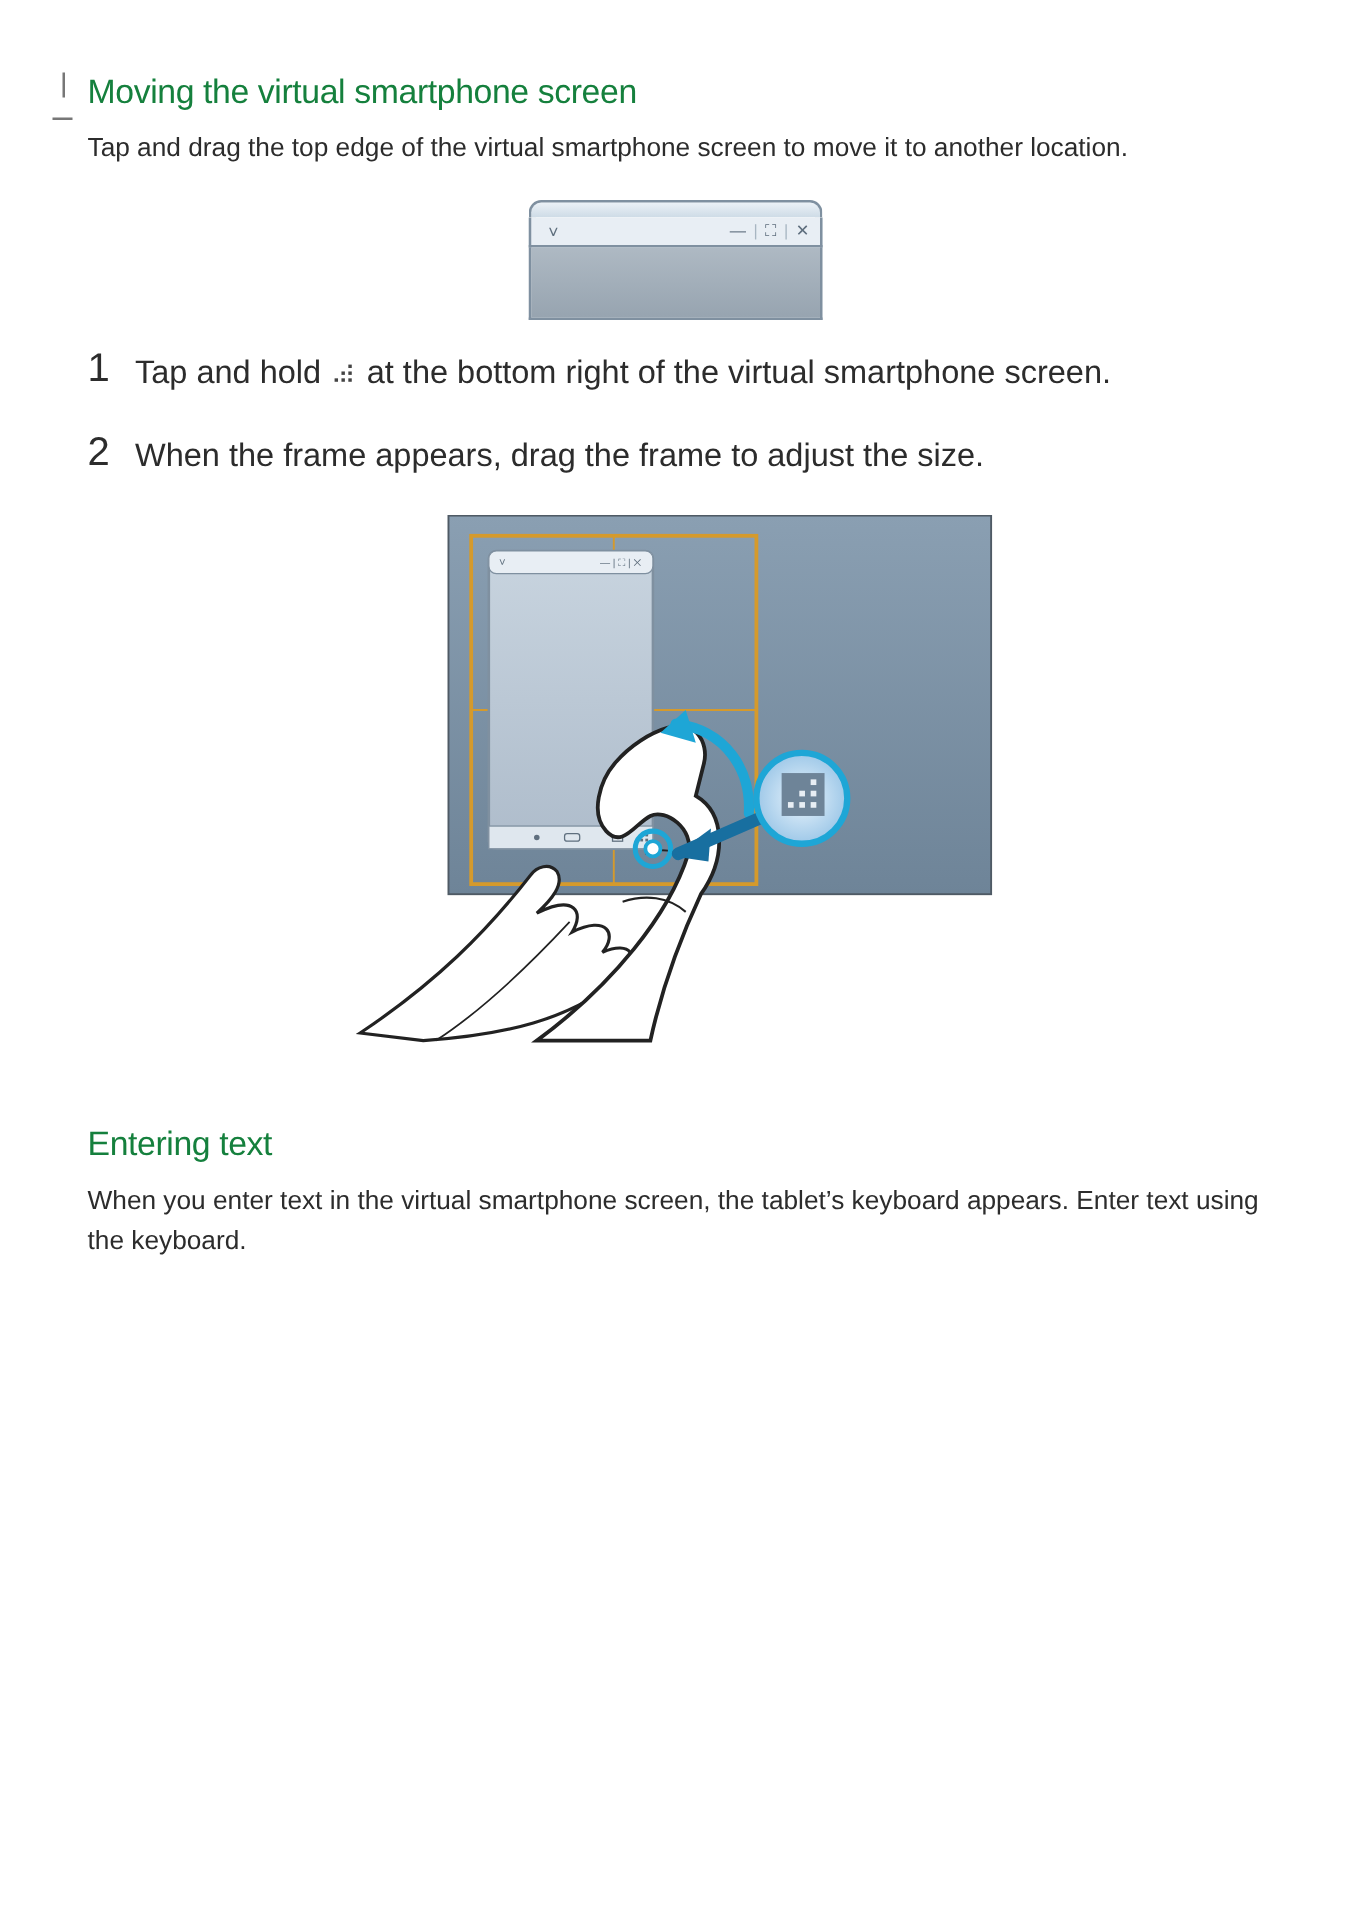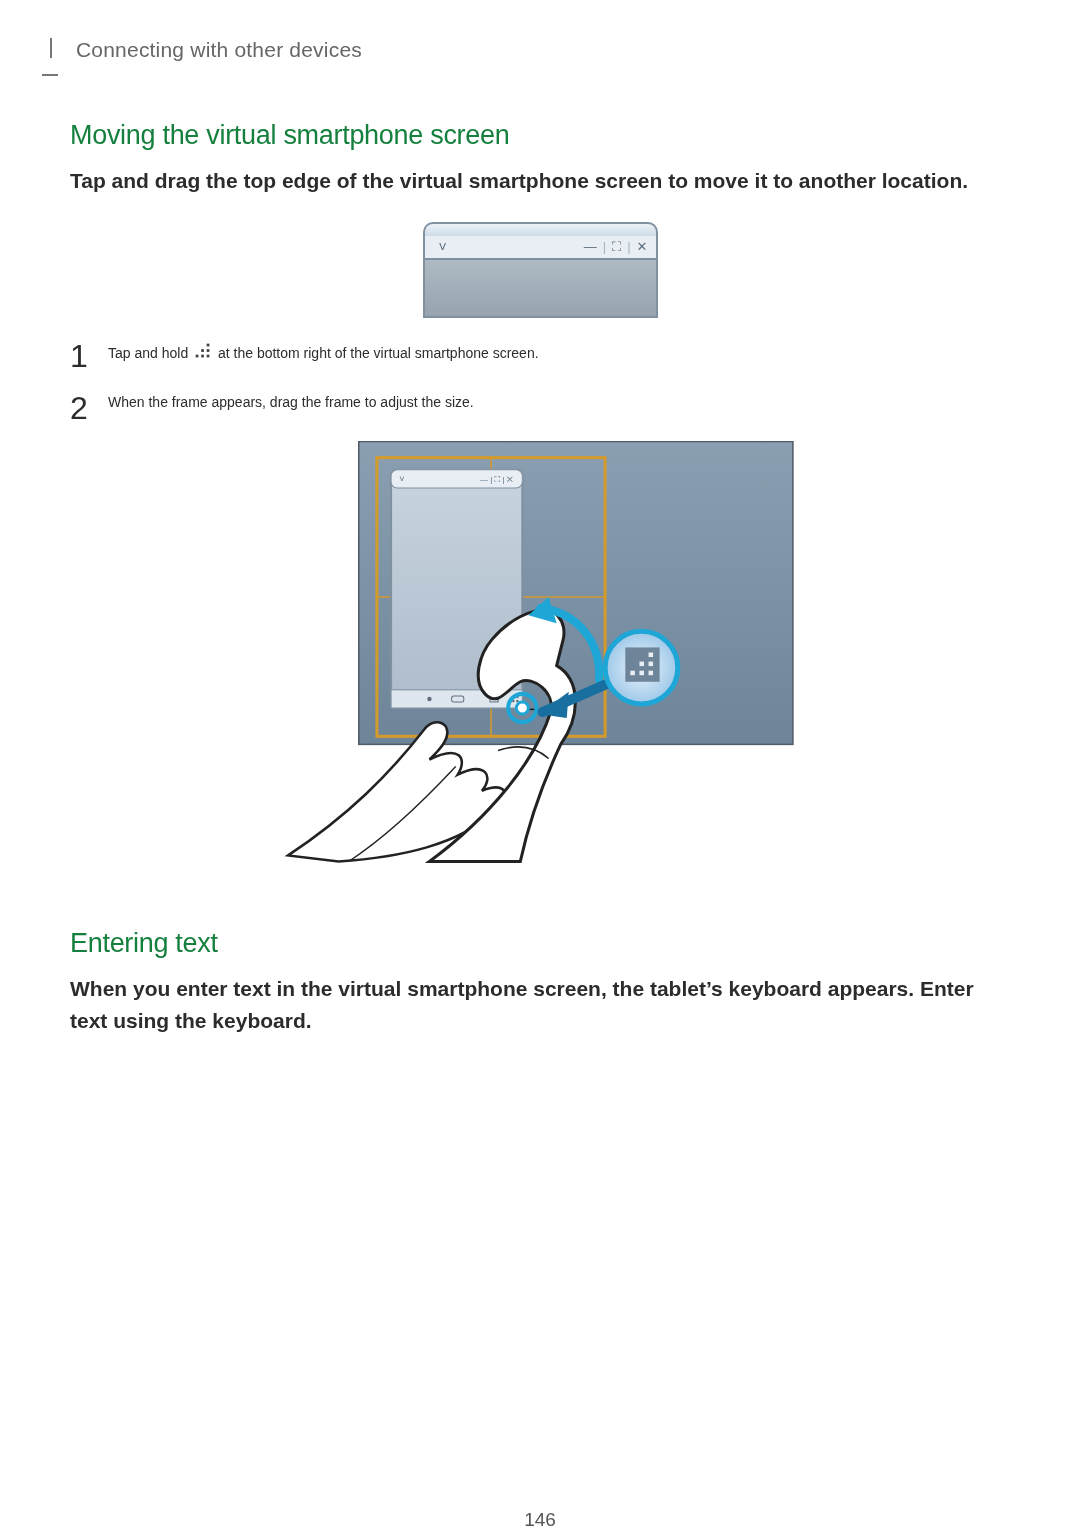--- a/index.html
+++ b/index.html
@@ -38,21 +38,21 @@
     font-weight: 400;
     margin: 58px 0 14px 0;
     color: #15803d;
     letter-spacing: -0.3px;
   }
   p.body {
     font-size: 21px;
     line-height: 1.55;
     margin: 4px 0 20px 0;
     color: #2c2c2c;
-    font-weight: 700;
+    font-weight: 400;
   }
   .fig1 {
     width: 235px;
     margin: 24px auto 10px auto;
   }
   .fig1 .tab {
     height: 12px;
     border: 2px solid #7f90a0;
     border-bottom: none;
     border-top-left-radius: 10px;
@@ -85,21 +85,21 @@
   ol.steps {
     list-style: none;
     padding: 0;
     margin: 22px 0 8px 0;
     counter-reset: step;
   }
   ol.steps li {
     counter-increment: step;
     position: relative;
     padding-left: 38px;
-    font-size: 14px;
+    font-size: 26px;
     color: #2c2c2c;
     margin-bottom: 28px;
     line-height: 1.5;
   }
   ol.steps li::before {
     content: counter(step);
     position: absolute;
     left: 0;
     top: -8px;
     font-size: 32px;
@@ -130,21 +130,20 @@
 </head>
 <body>
 
 <div class="page">
 
   <div class="top-marks">
     <div class="v"></div>
     <div class="h"></div>
   </div>
 
-  <div class="breadcrumb">Connecting with other devices</div>
 
   <h2 class="section">Moving the virtual smartphone screen</h2>
   <p class="body">Tap and drag the top edge of the virtual smartphone screen to move it to another location.</p>
 
   <div class="fig1">
     <div class="tab"></div>
     <div class="bar">
       <span class="chev">˅</span>
       <span class="ic">—</span>
       <span class="sep">|</span>

